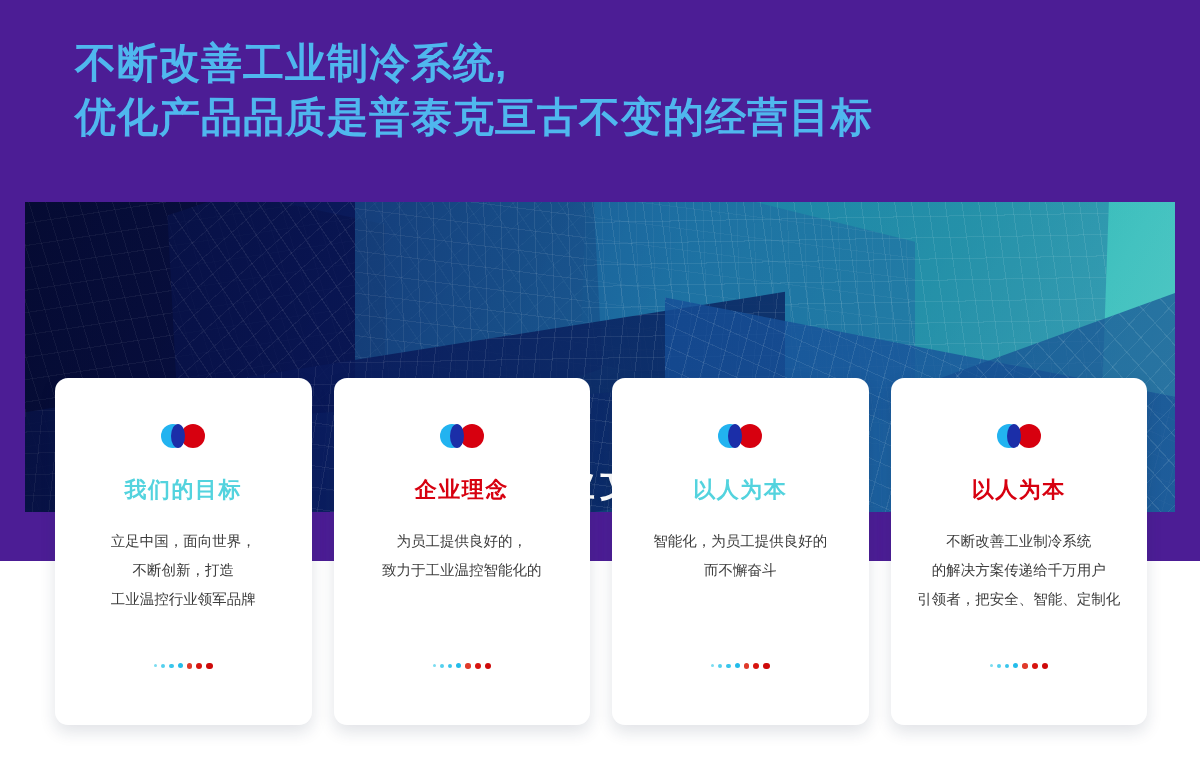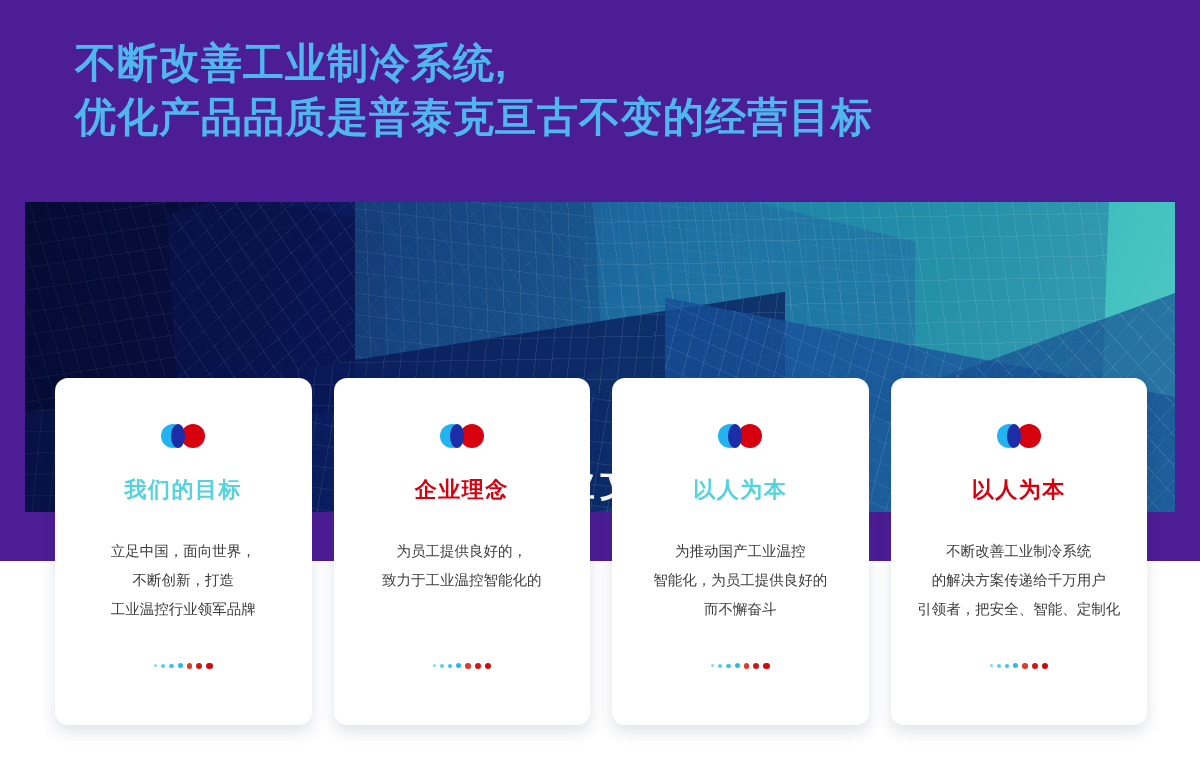--- a/index.html
+++ b/index.html
@@ -131,21 +131,21 @@
     left:10px; width:14px; background:#1B2EA8; border-radius:50%;
     mix-blend-mode:normal;
   }
   .card-title{
     margin-top:27px;
     font-size:22px; font-weight:bold; letter-spacing:1.5px;
   }
   .card-title.cyan{ color:#53D3DE; }
   .card-title.red{ color:#D7000F; }
   .card-body{
-    margin-top:32px; width:86%;
+    margin-top:22px; width:86%;
     text-align:center; color:#3c3c3c;
     font-size:14.5px; line-height:29px;
   }
   .card-body span{ display:block; white-space:nowrap; }
   .card-dots{
     margin-top:auto; margin-bottom:56px;
     display:flex; align-items:center; gap:4px;
   }
   .card-dots i{ display:block; border-radius:50%; }
   .d1{ width:3px;  height:3px;  background:#7BDCF0; }
@@ -232,21 +232,20 @@
     </div>
 
     <div class="card">
       <div class="card-logo">
         <span class="c c-blue"></span>
         <span class="c c-red"></span>
         <span class="c c-mid"></span>
       </div>
       <div class="card-title cyan">以人为本</div>
       <div class="card-body">
-        <span>为推动国产工业温控</span>
         <span>智能化，为员工提供良好的</span>
         <span>而不懈奋斗</span>
       </div>
       <div class="card-dots">
         <i class="d1"></i>
         <i class="d2"></i>
         <i class="d3"></i>
         <i class="d4"></i>
         <i class="d5"></i>
         <i class="d6"></i>

